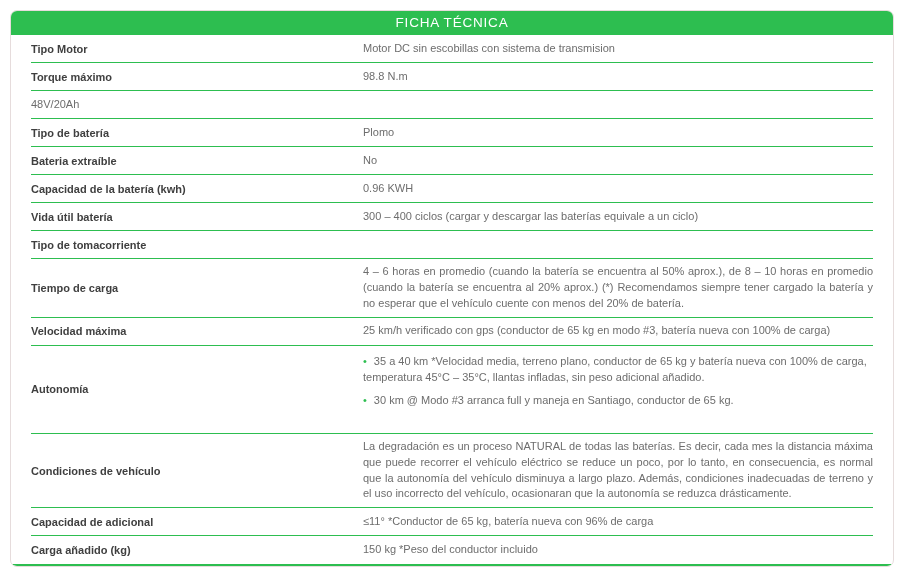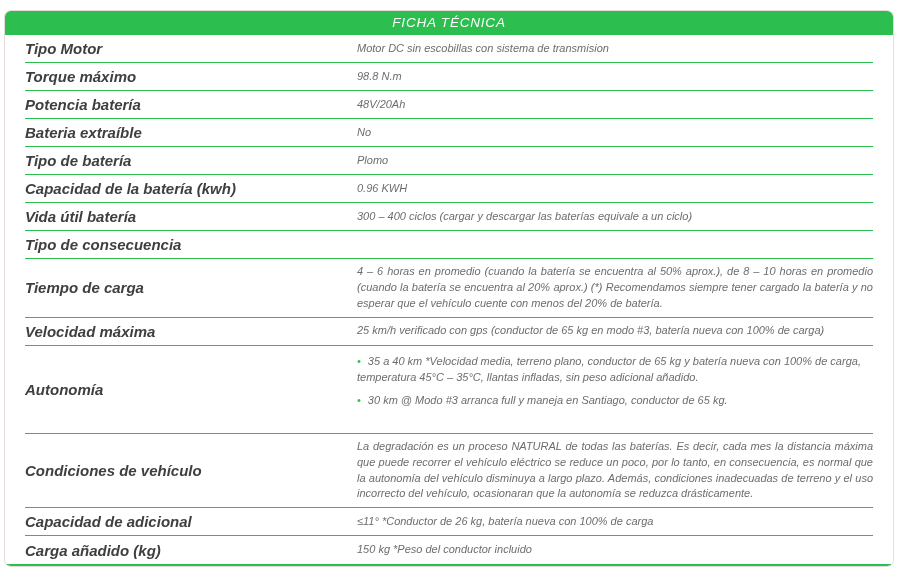--- a/index.html
+++ b/index.html
@@ -9,26 +9,25 @@
     --value:#6d6d6d;
   }
   *{ box-sizing:border-box; }
   html,body{ margin:0; padding:0; }
   body{
     width:904px; height:588px; background:#ffffff;
     font-family:"Liberation Sans", sans-serif;
     overflow:hidden;
   }
   .sheet{
-    margin:10px 10px 0 4px;
+    margin:10px 10px 0 10px;
     border:1px solid var(--border);
     border-radius:7px;
     overflow:hidden;
     background:#ffffff;
-    font-style:italic;
   }
   .sheet-header{
     background:var(--accent);
     color:#ffffff;
     text-align:center;
     height:24px;
     line-height:24px;
     font-size:13.5px;
     letter-spacing:0.8px;
     font-weight:500;
@@ -38,21 +37,21 @@
     display:flex;
     align-items:center;
     min-height:28px;
     border-bottom:1px solid var(--accent);
   }
   .row:last-child{ border-bottom:none; }
   .label{
     flex:0 0 332px;
     width:332px;
     padding-right:12px;
-    font-size:15px;
+    font-size:11px;
     font-weight:bold;
     color:var(--label);
   }
   .value{
     flex:1;
     font-size:11px;
     color:var(--value);
   }
   .value.para{
     text-align:justify;
@@ -77,46 +76,45 @@
     <div class="label">Tipo Motor</div>
     <div class="value para">Motor DC sin escobillas con sistema de transmision</div>
   </div>
 
   <div class="row">
     <div class="label">Torque máximo</div>
     <div class="value para">98.8 N.m</div>
   </div>
 
   <div class="row">
-    <div class="label">Potencia batería</div>
     <div class="value para">48V/20Ah</div>
+  </div>
+
+  <div class="row">
+    <div class="label">Tipo de batería</div>
+    <div class="value para">Plomo</div>
   </div>
 
   <div class="row">
     <div class="label">Bateria extraíble</div>
     <div class="value para">No</div>
-  </div>
-
-  <div class="row">
-    <div class="label">Tipo de batería</div>
-    <div class="value para">Plomo</div>
   </div>
 
   <div class="row">
     <div class="label">Capacidad de la batería (kwh)</div>
     <div class="value para">0.96 KWH</div>
   </div>
 
   <div class="row">
     <div class="label">Vida útil batería</div>
     <div class="value para">300 – 400 ciclos (cargar y descargar las baterías equivale a un ciclo)</div>
   </div>
 
   <div class="row">
-    <div class="label">Tipo de consecuencia</div>
+    <div class="label">Tipo de tomacorriente</div>
   </div>
 
   <div class="row">
     <div class="label">Tiempo de carga</div>
     <div class="value para">4 – 6 horas en promedio (cuando la batería se encuentra al 50% aprox.), de 8 – 10 horas en promedio (cuando la batería se encuentra al 20% aprox.) (*) Recomendamos siempre tener cargado la batería y no esperar que el vehículo cuente con menos del 20% de batería.</div>
   </div>
 
   <div class="row">
     <div class="label">Velocidad máxima</div>
     <div class="value para">25 km/h verificado con gps (conductor de 65 kg en modo #3, batería nueva con 100% de carga)</div>
@@ -130,21 +128,21 @@
         </div>
   </div>
 
   <div class="row">
     <div class="label">Condiciones de vehículo</div>
     <div class="value para">La degradación es un proceso NATURAL de todas las baterías. Es decir, cada mes la distancia máxima que puede recorrer el vehículo eléctrico se reduce un poco, por lo tanto, en consecuencia, es normal que la autonomía del vehículo disminuya a largo plazo. Además, condiciones inadecuadas de terreno y el uso incorrecto del vehículo, ocasionaran que la autonomía se reduzca drásticamente.</div>
   </div>
 
   <div class="row">
     <div class="label">Capacidad de adicional</div>
-    <div class="value para">≤11° *Conductor de 26 kg, batería nueva con 100% de carga</div>
+    <div class="value para">≤11° *Conductor de 65 kg, batería nueva con 96% de carga</div>
   </div>
 
   <div class="row">
     <div class="label">Carga añadido (kg)</div>
     <div class="value para">150 kg *Peso del conductor incluido</div>
   </div>
 </div>
   <div class="bottom-line"></div>
 </div>
 

